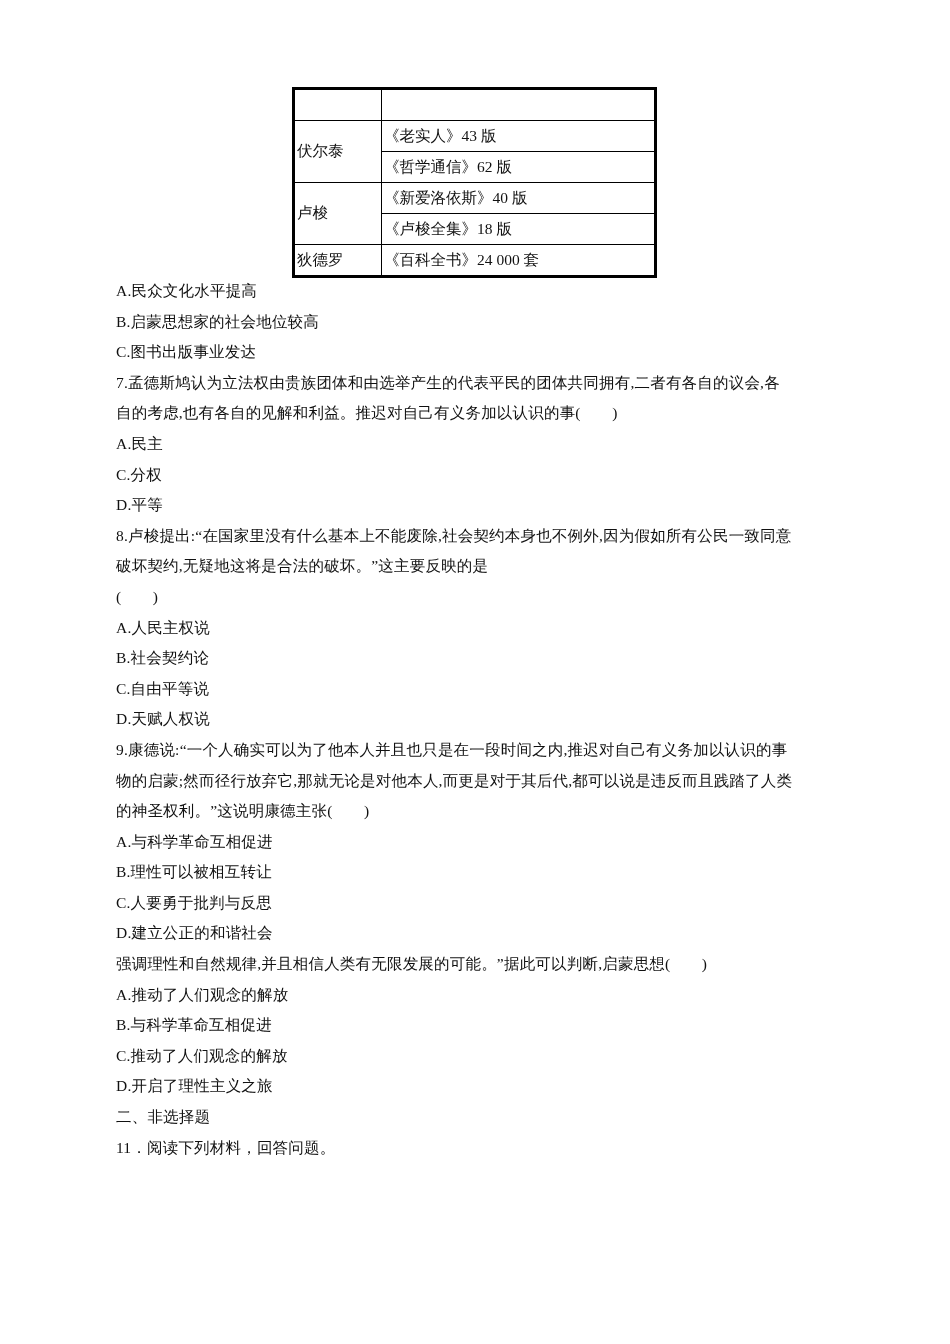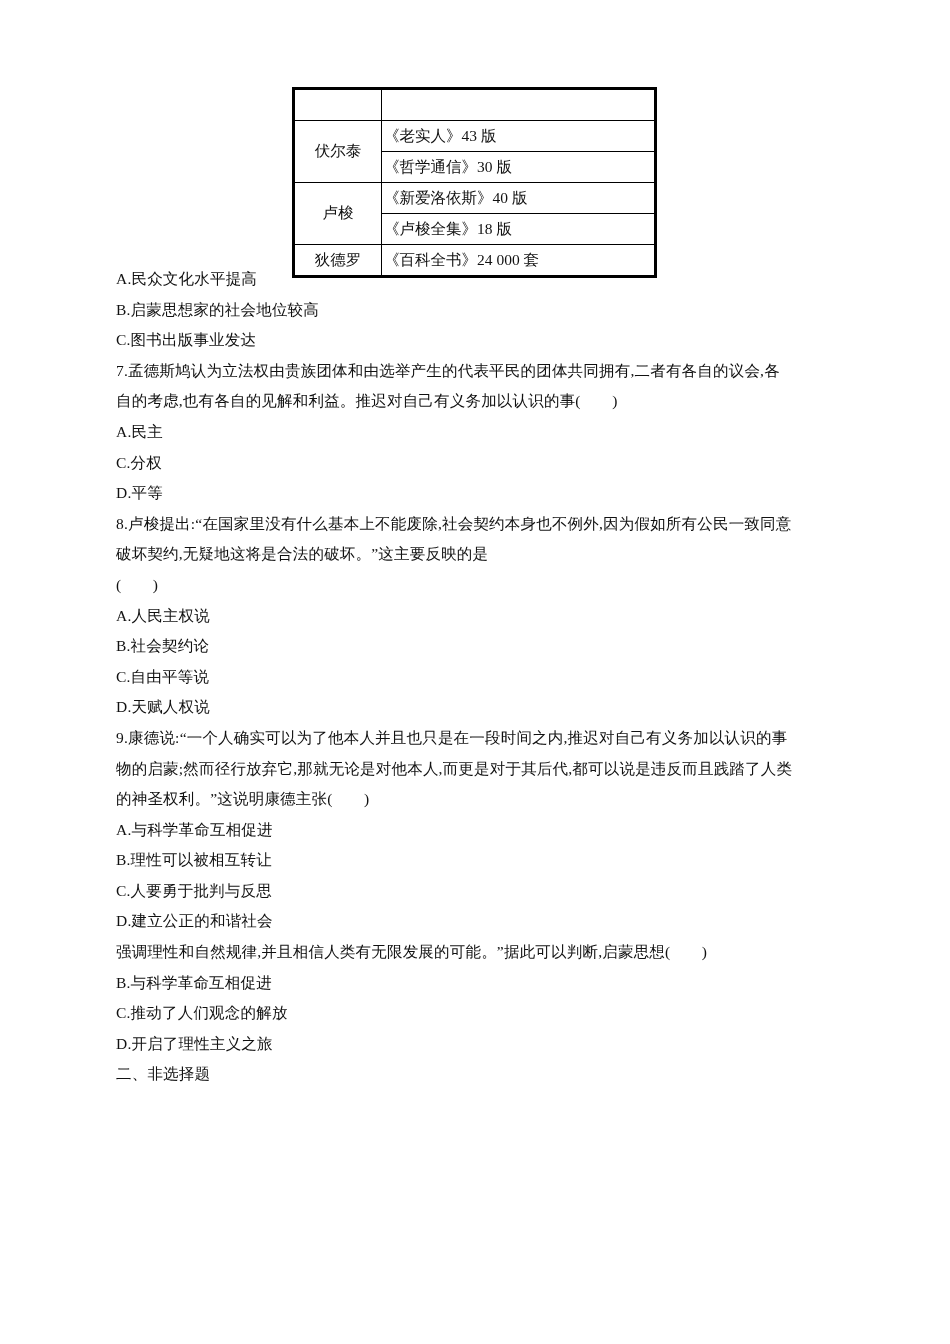--- a/index.html
+++ b/index.html
@@ -15,23 +15,23 @@
     border: 3px solid #000;
     font-size: 15.5px;
   }
   table.pub td {
     border: 1px solid #000;
     padding: 0 2px;
     height: 30px;
     vertical-align: middle;
     white-space: nowrap;
   }
-  table.pub td.author { width: 82px; text-align: center; }
+  table.pub td.author { width: 82px; }
   table.pub td.work { width: 268px; }
-  .lines { position: absolute; left: 116px; top: 264px; width: 730px; }
+  .lines { position: absolute; left: 116px; top: 276px; width: 730px; }
   .line {
     font-size: 15.5px;
     line-height: 30.6px;
     height: 30.6px;
     white-space: nowrap;
     letter-spacing: 0.2px;
   }
 </style>
 </head>
 <body>
@@ -42,21 +42,21 @@
     <tbody>
         <tr>
       <td class="author"></td>
       <td class="work"></td>
     </tr>
     <tr>
       <td class="author" rowspan="2">伏尔泰</td>
       <td class="work">《老实人》43 版</td>
     </tr>
     <tr>
-      <td class="work">《哲学通信》30 版</td>
+      <td class="work">《哲学通信》62 版</td>
     </tr>
     <tr>
       <td class="author" rowspan="2">卢梭</td>
       <td class="work">《新爱洛依斯》40 版</td>
     </tr>
     <tr>
       <td class="work">《卢梭全集》18 版</td>
     </tr>
     <tr>
       <td class="author">狄德罗</td>
@@ -87,20 +87,22 @@
 
     <div class="line">9.康德说:“一个人确实可以为了他本人并且也只是在一段时间之内,推迟对自己有义务加以认识的事</div>
     <div class="line">物的启蒙;然而径行放弃它,那就无论是对他本人,而更是对于其后代,都可以说是违反而且践踏了人类</div>
     <div class="line">的神圣权利。”这说明康德主张(　　)</div>
     <div class="line">A.与科学革命互相促进</div>
     <div class="line">B.理性可以被相互转让</div>
     <div class="line">C.人要勇于批判与反思</div>
     <div class="line">D.建立公正的和谐社会</div>
 
     <div class="line">强调理性和自然规律,并且相信人类有无限发展的可能。”据此可以判断,启蒙思想(　　)</div>
+    <div class="line">A.推动了人们观念的解放</div>
     <div class="line">B.与科学革命互相促进</div>
     <div class="line">C.推动了人们观念的解放</div>
     <div class="line">D.开启了理性主义之旅</div>
 
     <div class="line">二、非选择题</div>
+    <div class="line">11．阅读下列材料，回答问题。</div>
   </div>
 
 </div>
 
 </body></html>

